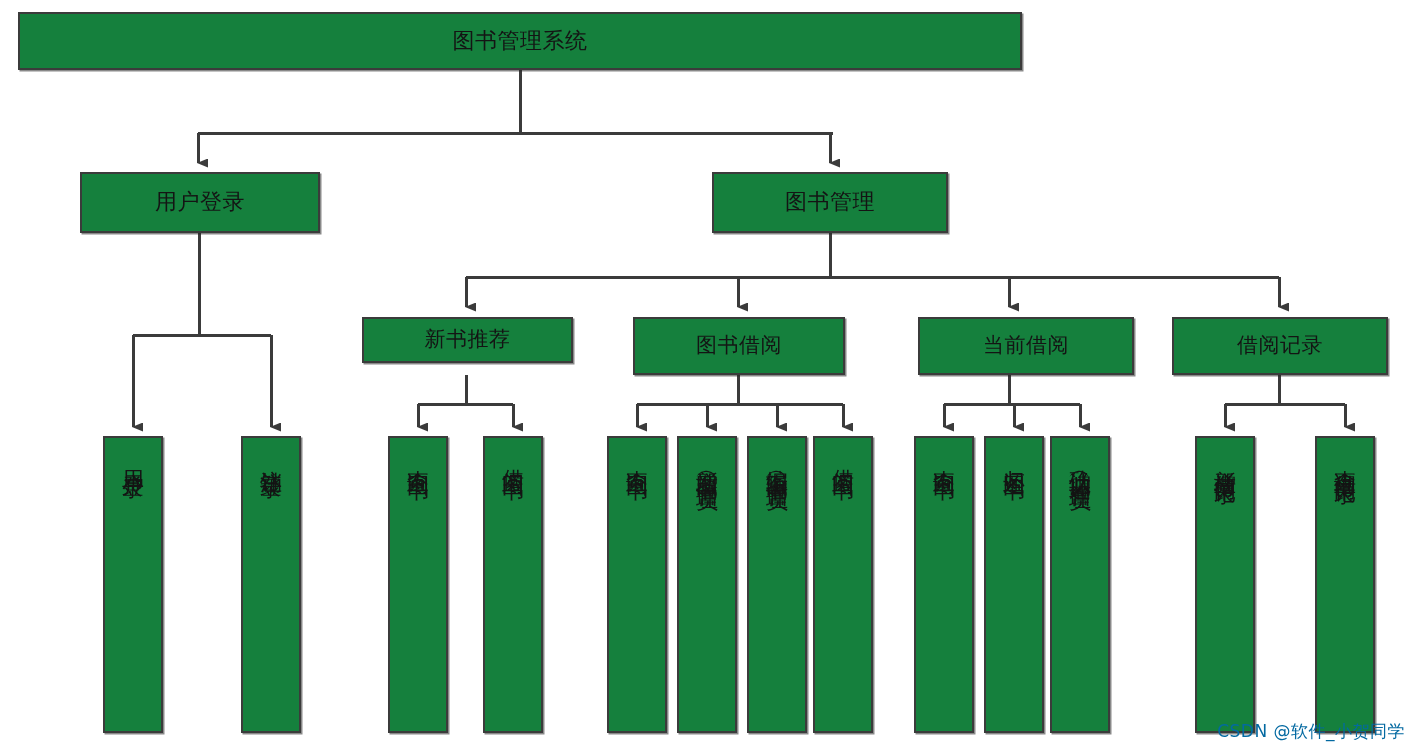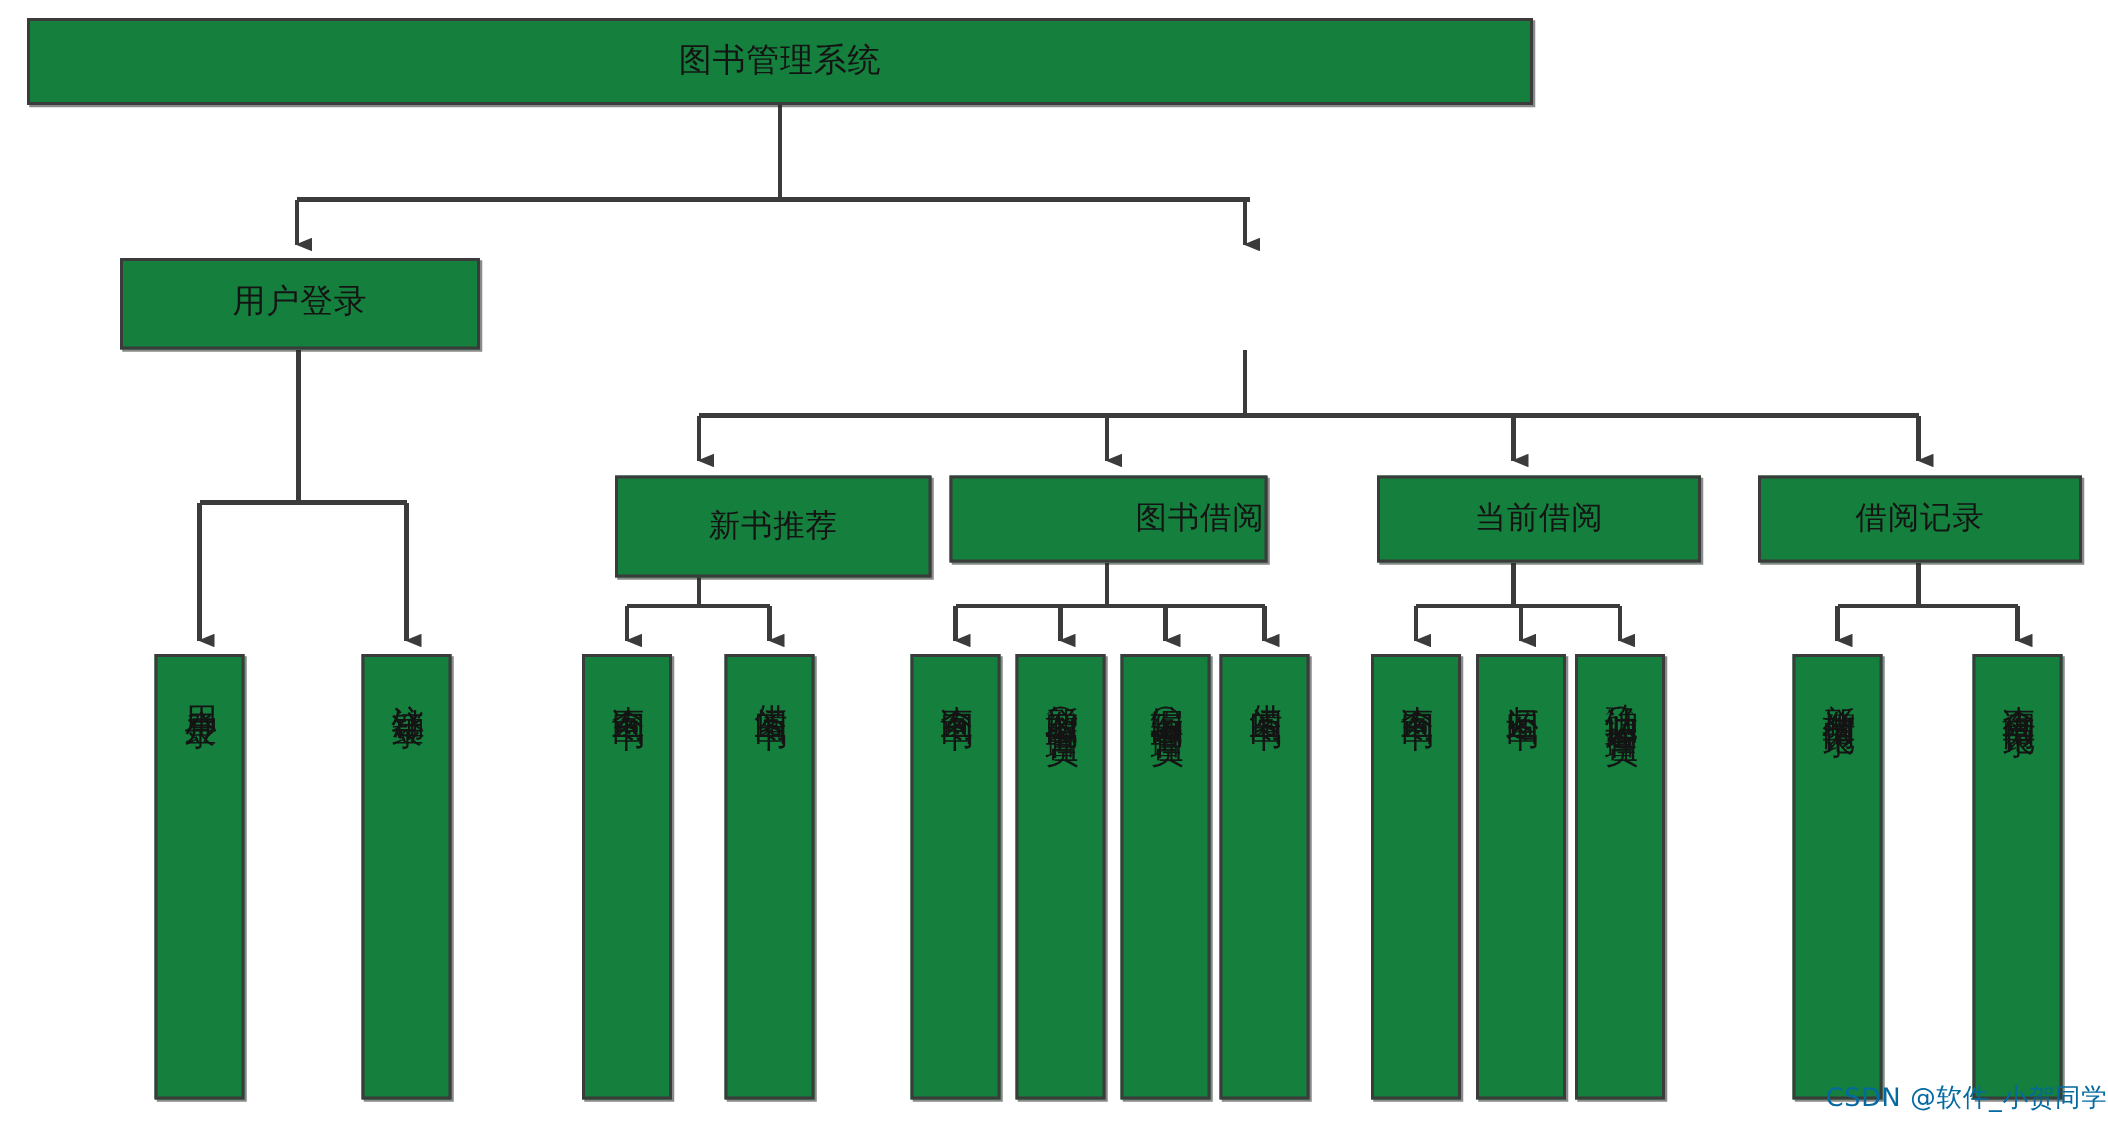--- a/index.html
+++ b/index.html
@@ -130,25 +130,28 @@
     </g>
   </svg>
 
   <div class="node root" style="left:18px; top:12px; width:1004px; height:58px;">
     <span class="label">图书管理系统</span>
   </div>
 
   <div class="node level1" style="left:80px; top:172px; width:240px; height:61px;">
     <span class="label">用户登录</span>
   </div>
-
-  <div class="node level2" style="left:362px; top:317px; width:211px; height:68px;margin-left:48px;">
+  <div class="node level1" style="left:712px; top:172px; width:236px; height:61px;">
+    <span class="label">图书管理</span>
+  </div>
+
+  <div class="node level2" style="left:362px; top:317px; width:211px; height:46px;">
     <span class="label">新书推荐</span>
   </div>
-  <div class="node level2" style="left:633px; top:317px; width:212px; height:58px;justify-content:flex-end;">
+  <div class="node level2" style="left:633px; top:317px; width:212px; height:58px;">
     <span class="label">图书借阅</span>
   </div>
   <div class="node level2" style="left:902px; top:317px; width:216px; height:58px;margin-left:16px;">
     <span class="label">当前借阅</span>
   </div>
   <div class="node level2" style="left:1172px; top:317px; width:216px; height:58px;">
     <span class="label">借阅记录</span>
   </div>
 
   <div class="node vertical" style="left:103px; top:436px; width:60px; height:297px;">

